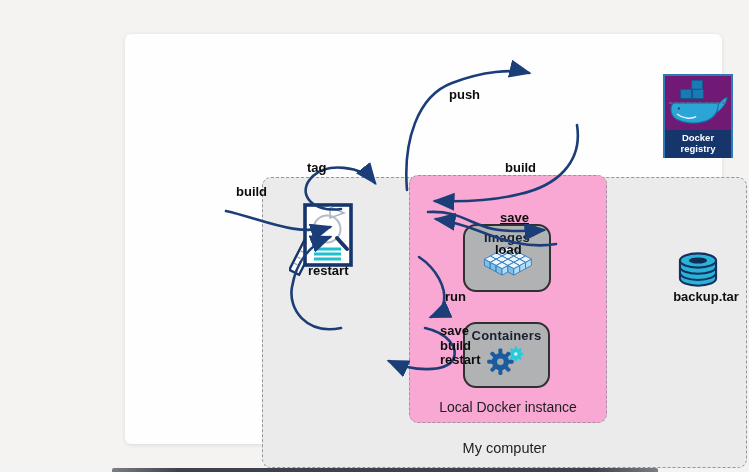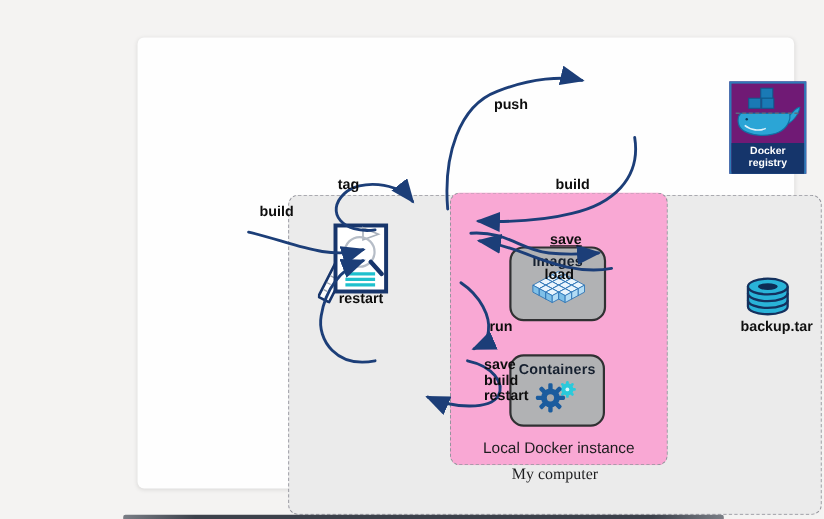--- a/index.html
+++ b/index.html
@@ -6,21 +6,21 @@
   .stage{position:relative;width:749px;height:472px;background:#f4f3f2;overflow:hidden;
          font-family:"Liberation Sans",sans-serif;}
   .card{position:absolute;left:125px;top:34px;width:597px;height:410px;background:#fefefe;
         border-radius:6px;box-shadow:0 1px 4px rgba(0,0,0,.10);}
   
   .group{position:absolute;border:1.6px dashed #95959d;border-radius:9px;}
   .group-computer{left:137px;top:143px;width:483px;height:289px;background:#ebebeb;}
   .group-local{left:284px;top:141px;width:196px;height:246px;background:#f9a8d4;}
   .group-label{position:absolute;left:0;width:100%;text-align:center;color:#1d1d1f;font-size:14px;}
   .group-local .group-label{bottom:7px;}
-  .group-computer .group-label{bottom:27px;font-size:14.5px;font-family:Liberation Serif, serif;}
+  .group-computer .group-label{bottom:11px;font-size:14.5px;}
   
   .node{position:absolute;background:#b1b2b4;border:2.6px solid #303032;border-radius:13px;
         box-sizing:border-box;text-align:center;}
   .node-images{left:338px;top:190px;width:88px;height:68px;}
   .node-containers{left:338px;top:288px;width:87px;height:66px;}
   .node-title{font-weight:bold;font-size:13px;color:#16202f;margin-top:4px;letter-spacing:.2px;}
   .node svg{display:block;margin:0 auto;}
   .node-images svg{margin-top:1px;}
   
   .dockerfile-wrap{position:absolute;left:158px;top:168px;width:82px;text-align:center;}

